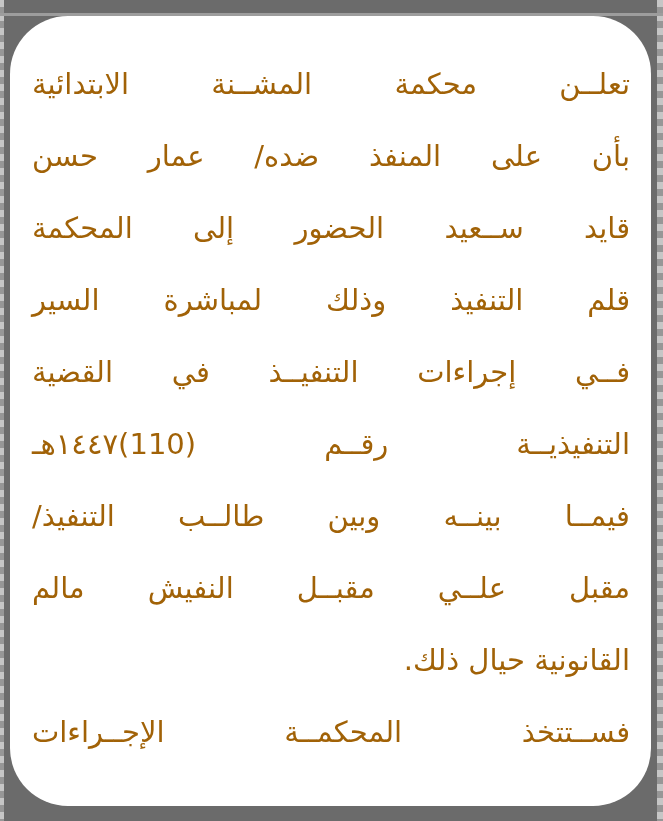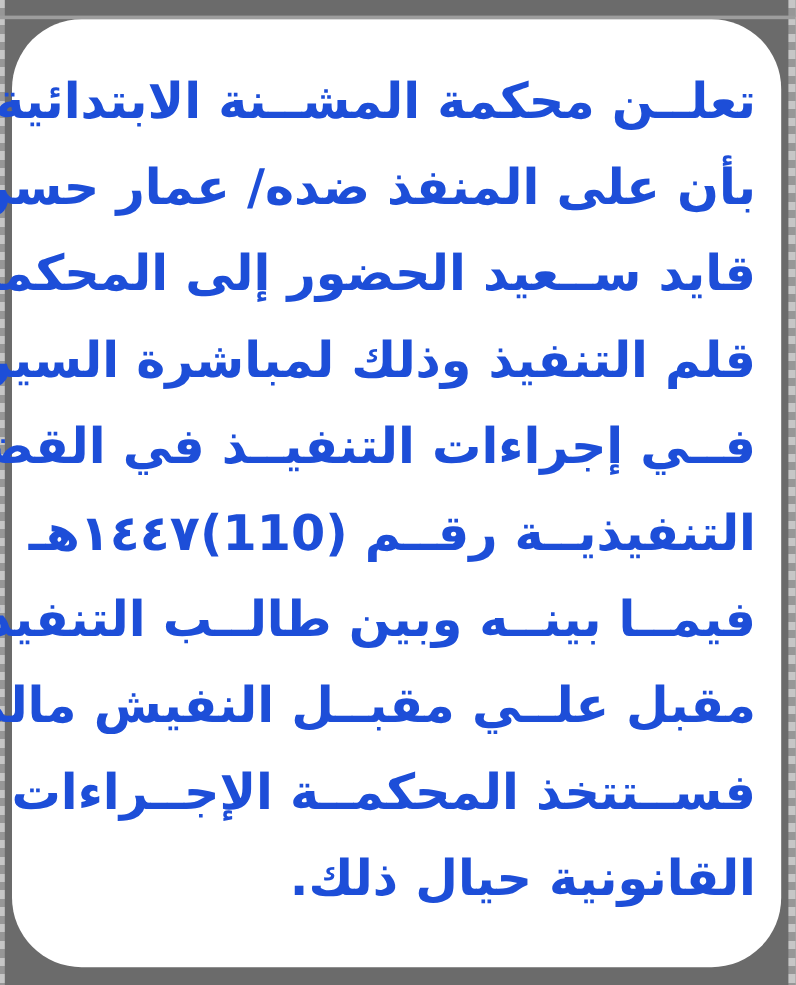--- a/index.html
+++ b/index.html
@@ -48,23 +48,23 @@
     background: #ffffff;
     border-radius: 58px;
     z-index: 3;
   }
   .text-block {
     position: absolute;
     left: 22px;
     right: 21px;
     top: 32px;
     direction: rtl;
-    color: #1d4ed8;
-    font-size: 41px;
-    font-weight: 700;
+    color: #a16207;
+    font-size: 29px;
+    font-weight: 400;
     line-height: 72px;
   }
   .notice-line {
     text-align: justify;
     text-align-last: justify;
     white-space: nowrap;
     overflow: visible;
   }
   .notice-line.last {
     text-align: right;
@@ -82,17 +82,17 @@
   <div class="panel">
     <div class="text-block" lang="ar" dir="rtl">
       <div class="notice-line">تعلــن محكمة المشــنة الابتدائية</div>
       <div class="notice-line">بأن على المنفذ ضده/ عمار حسن</div>
       <div class="notice-line">قايد ســعيد الحضور إلى المحكمة</div>
       <div class="notice-line">قلم التنفيذ وذلك لمباشرة السير</div>
       <div class="notice-line">فــي إجراءات التنفيــذ في القضية</div>
       <div class="notice-line">التنفيذيــة رقــم (110)١٤٤٧هـ</div>
       <div class="notice-line">فيمــا بينــه وبين طالــب التنفيذ/</div>
       <div class="notice-line">مقبل علــي مقبــل النفيش مالم</div>
+      <div class="notice-line last">القانونية حيال ذلك.</div>
       <div class="notice-line">فســتتخذ المحكمــة الإجــراءات</div>
-      <div class="notice-line last">القانونية حيال ذلك.</div>
     </div>
   </div>
 </div>
 
 </body></html>

